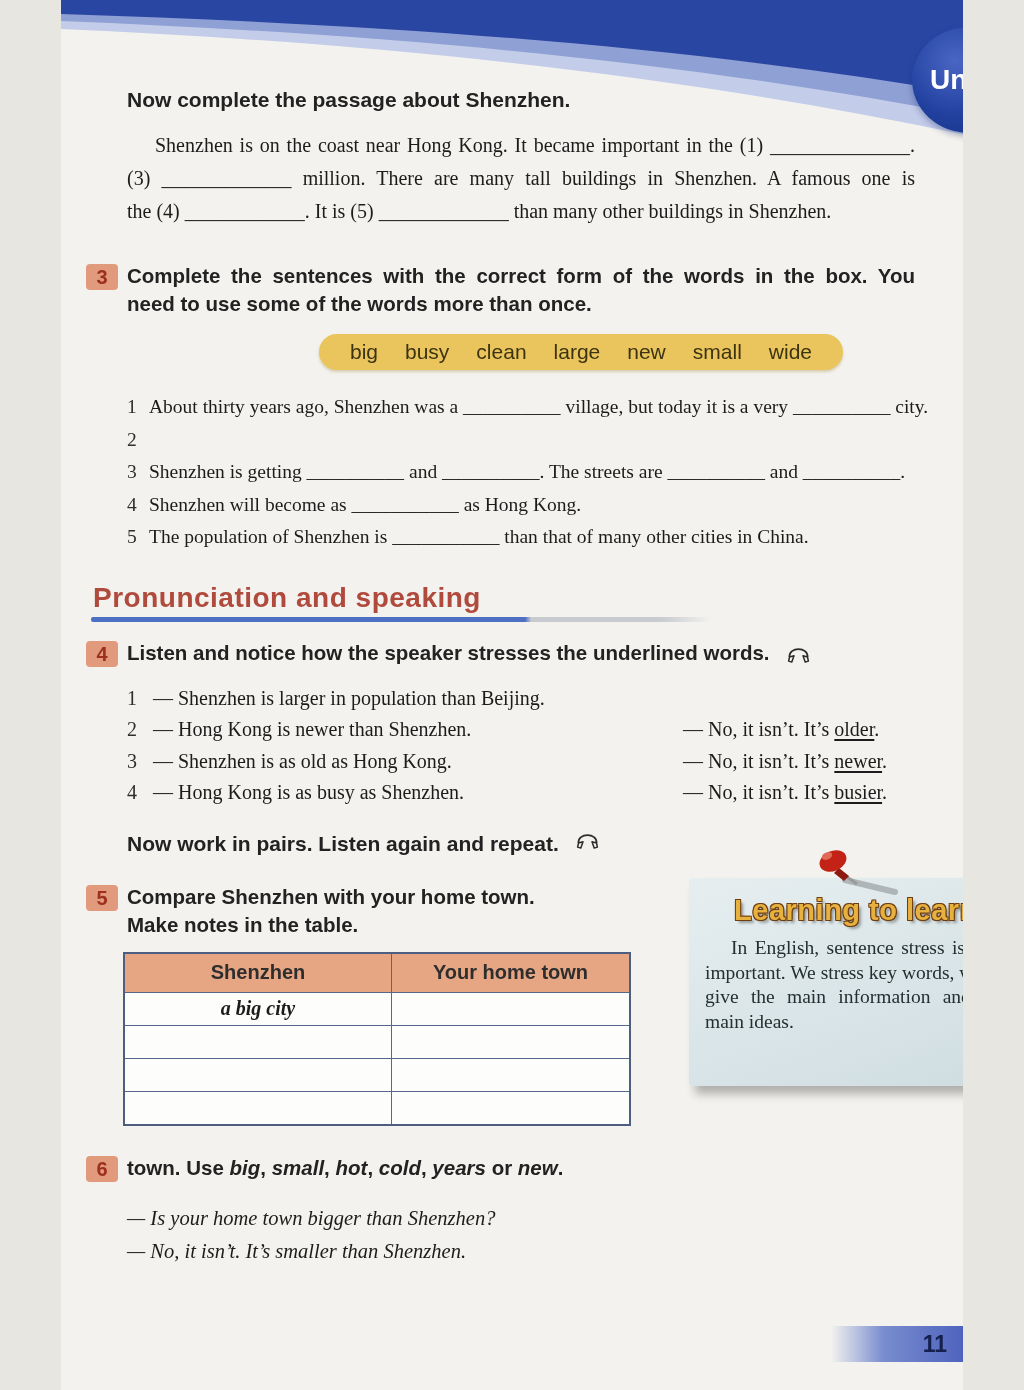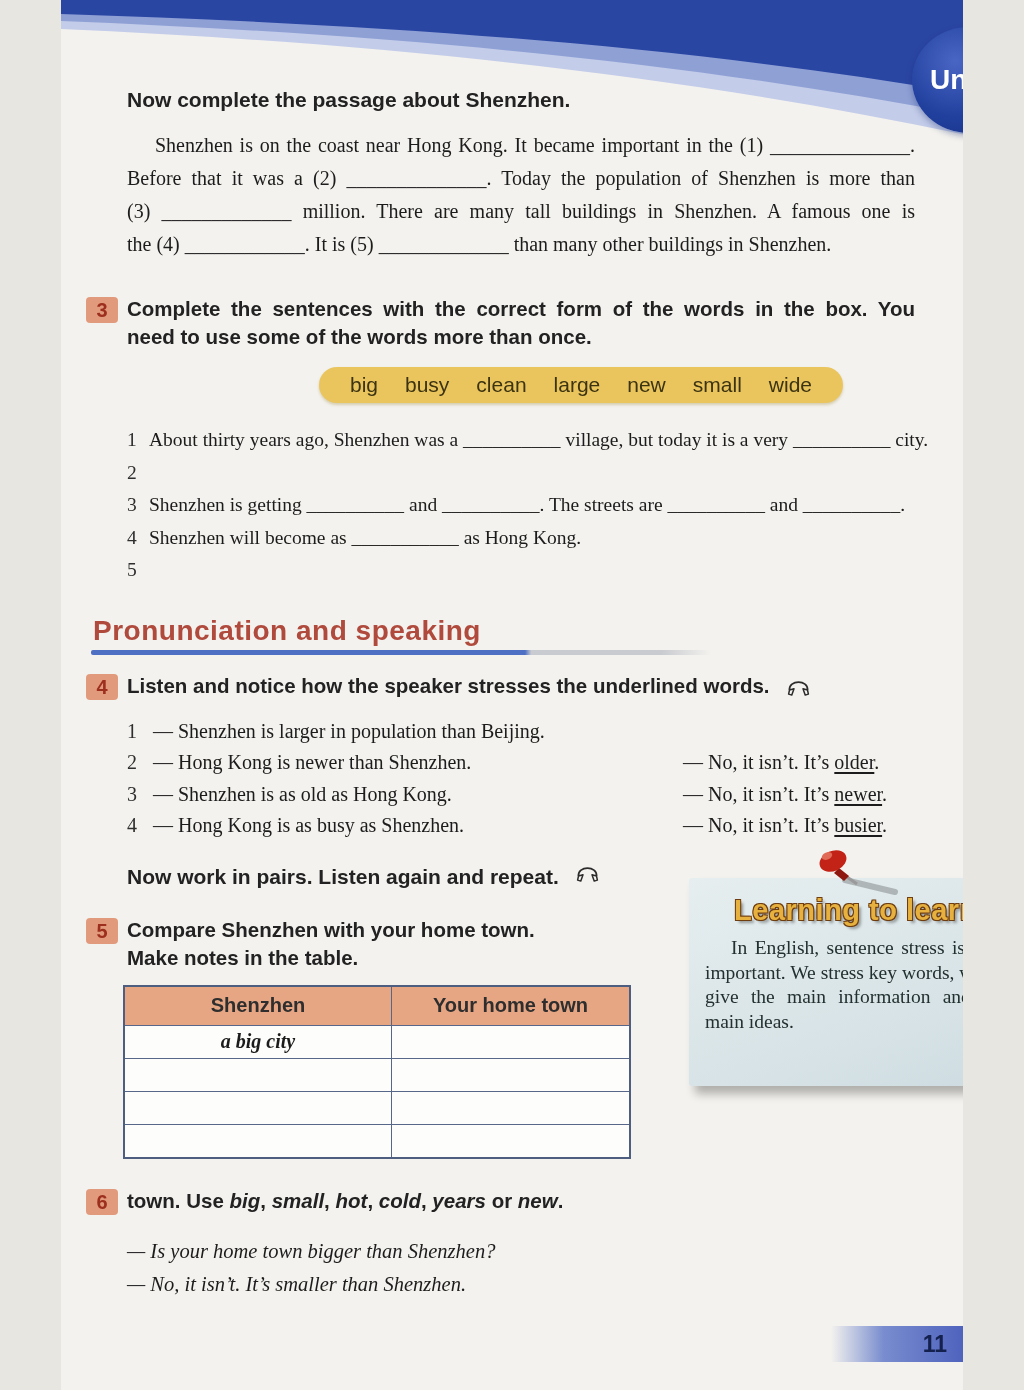--- a/index.html
+++ b/index.html
@@ -129,21 +129,20 @@
 
   <div class="unit-circle">
     <span>Unit 1</span>
   </div>
 
   <div class="content">
 
     <h2 class="sans-head">Now complete the passage about Shenzhen.</h2>
     <div class="passage">
       <div class="p-line indent just">Shenzhen is on the coast near Hong Kong. It became important in the (1) ______________.</div>
-      <div class="p-line just">Before that it was a (2) ______________. Today the population of Shenzhen is more than</div>
       <div class="p-line just">(3) _____________ million. There are many tall buildings in Shenzhen. A famous one is</div>
       <div class="p-line">the (4) ____________. It is (5) _____________ than many other buildings in Shenzhen.</div>
     </div>
 
     <div class="ex-row ex3-row">
       <div class="badge">3</div>
       <div class="instr">
         <div class="just">Complete the sentences with the correct form of the words in the box. You</div>
         <div>need to use some of the words more than once.</div>
       </div>
@@ -170,20 +169,21 @@
       <div class="sent">
         <span class="sent-num">3</span>
         <span>Shenzhen is getting __________ and __________. The streets are __________ and __________.</span>
       </div>
       <div class="sent">
         <span class="sent-num">4</span>
         <span>Shenzhen will become as ___________ as Hong Kong.</span>
       </div>
       <div class="sent">
         <span class="sent-num">5</span>
+        <span>The population of Shenzhen is ___________ than that of many other cities in China.</span>
       </div>
     </div>
 
     <div class="section-head">Pronunciation and speaking</div>
     <div class="blue-rule"></div>
 
     <div class="ex-row ex4-row">
       <div class="badge">4</div>
       <div class="instr">
         <span>Listen and notice how the speaker stresses the underlined words.</span><span class="hp-icon"><svg width="25" height="25" viewBox="0 0 25 25">

